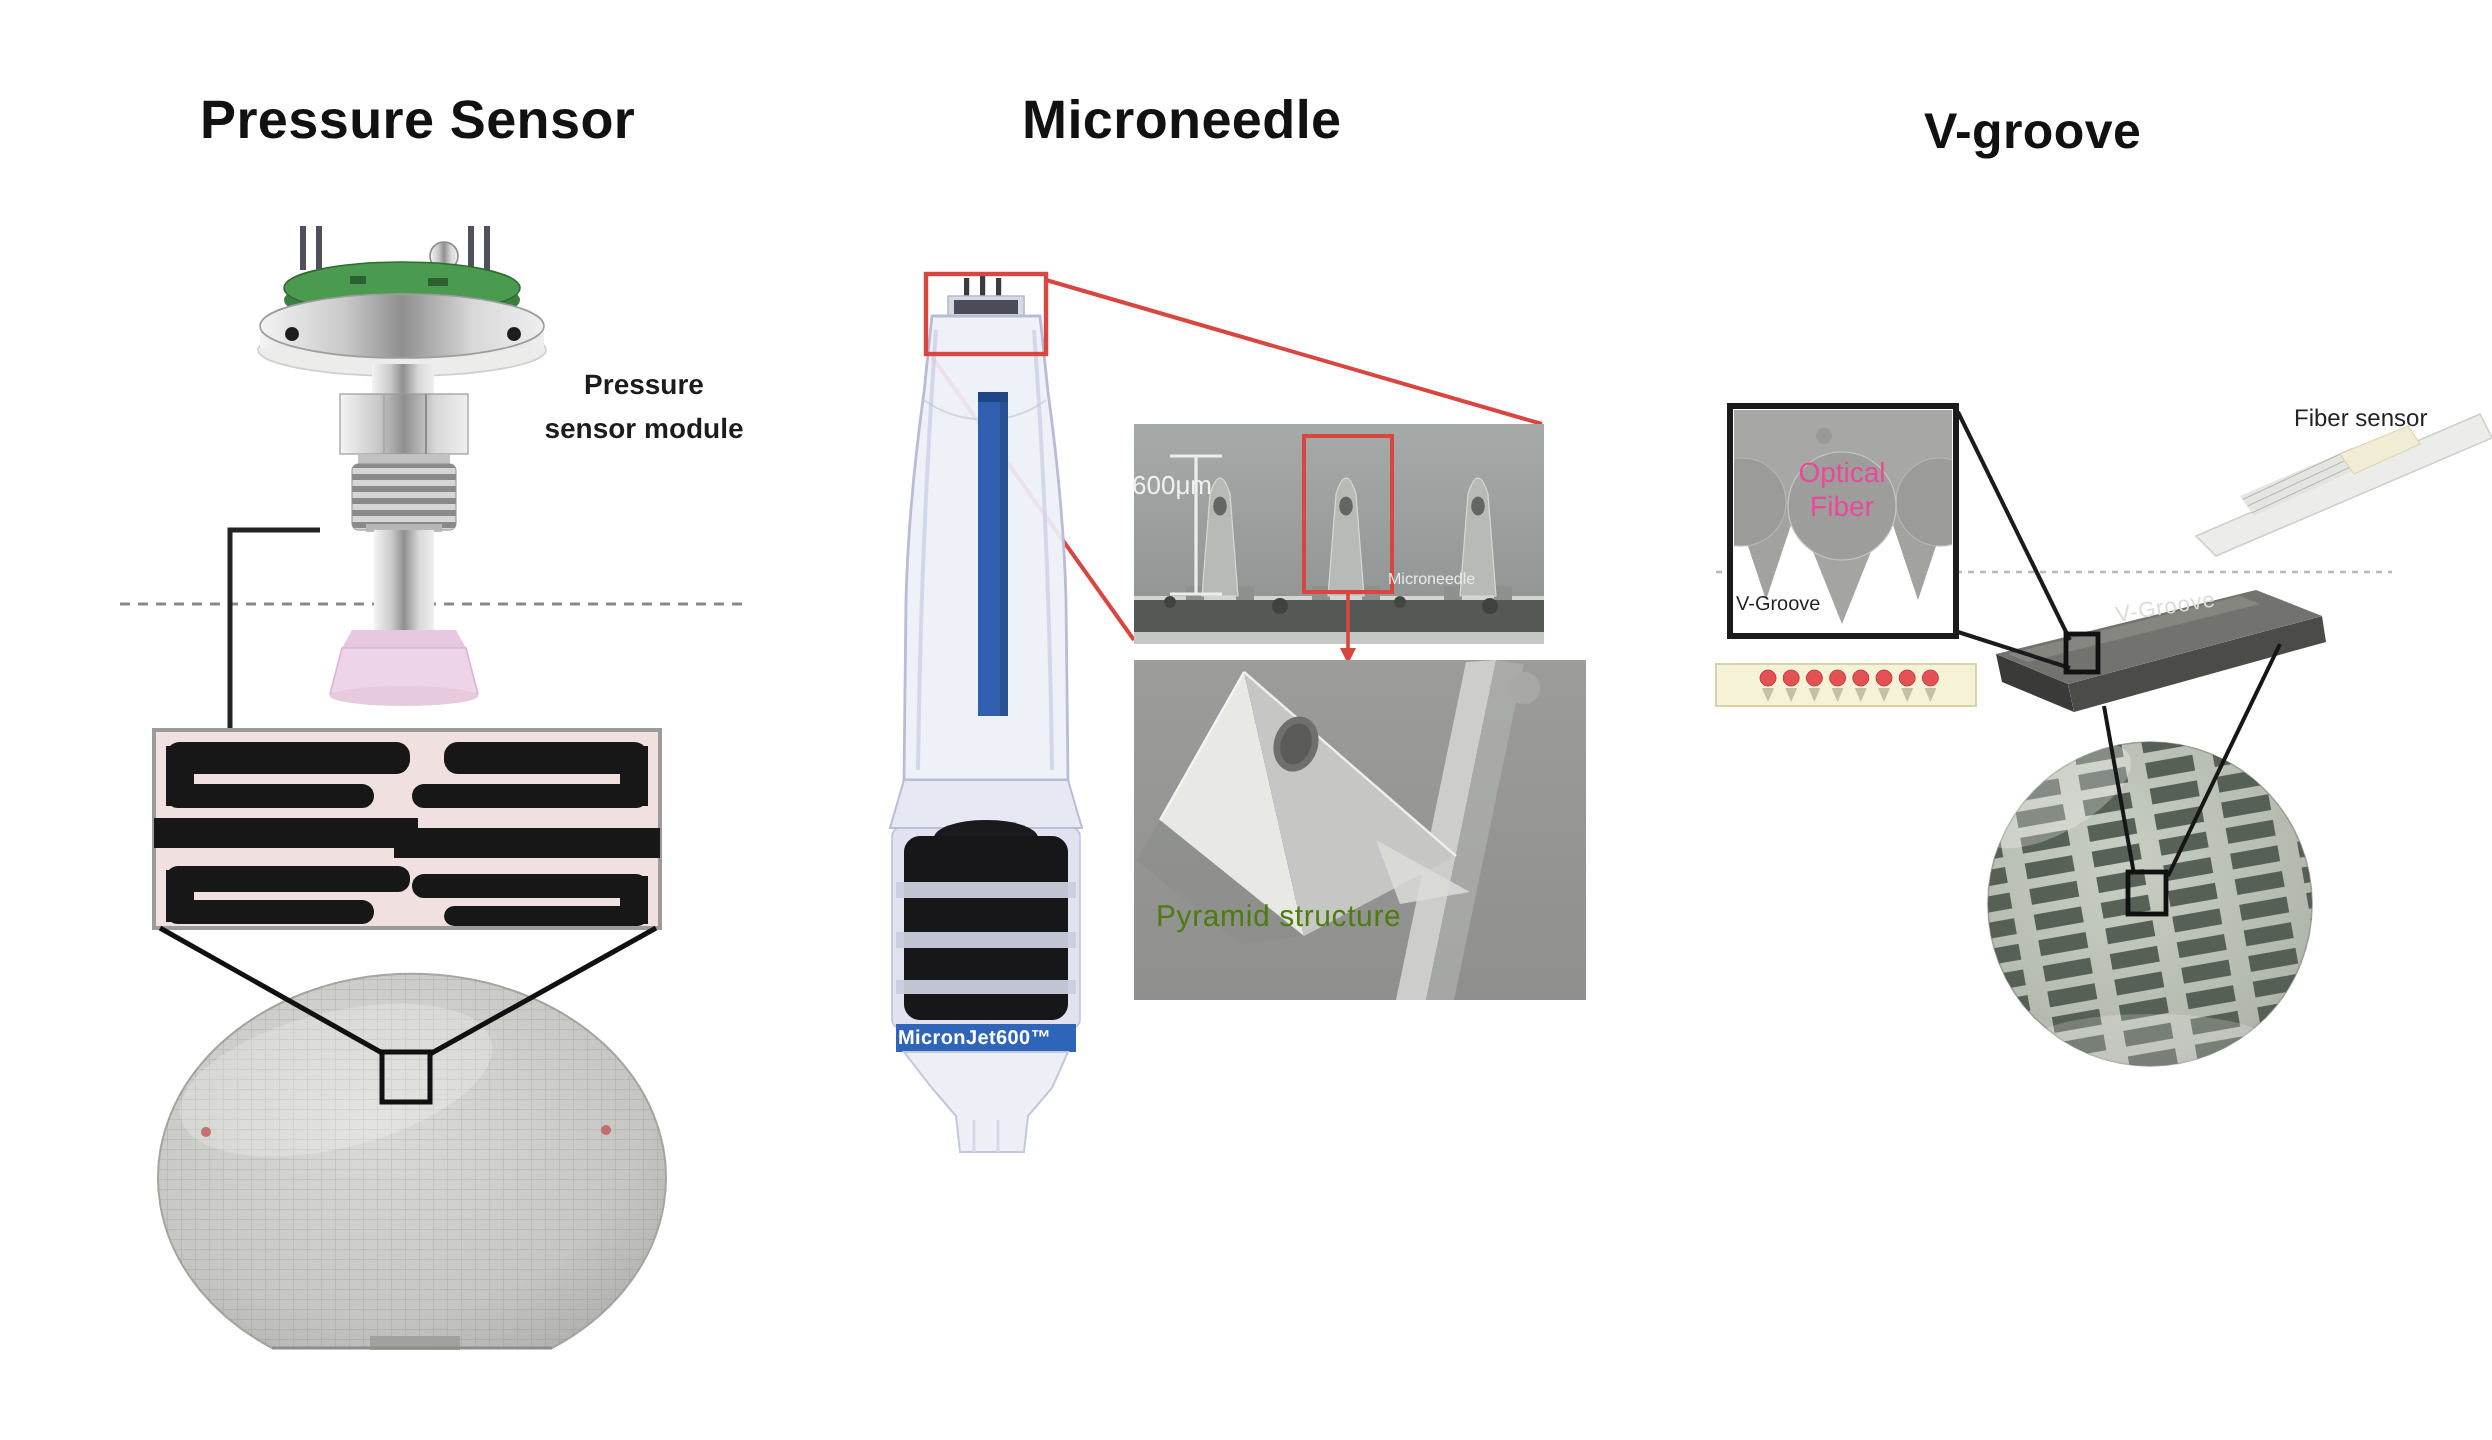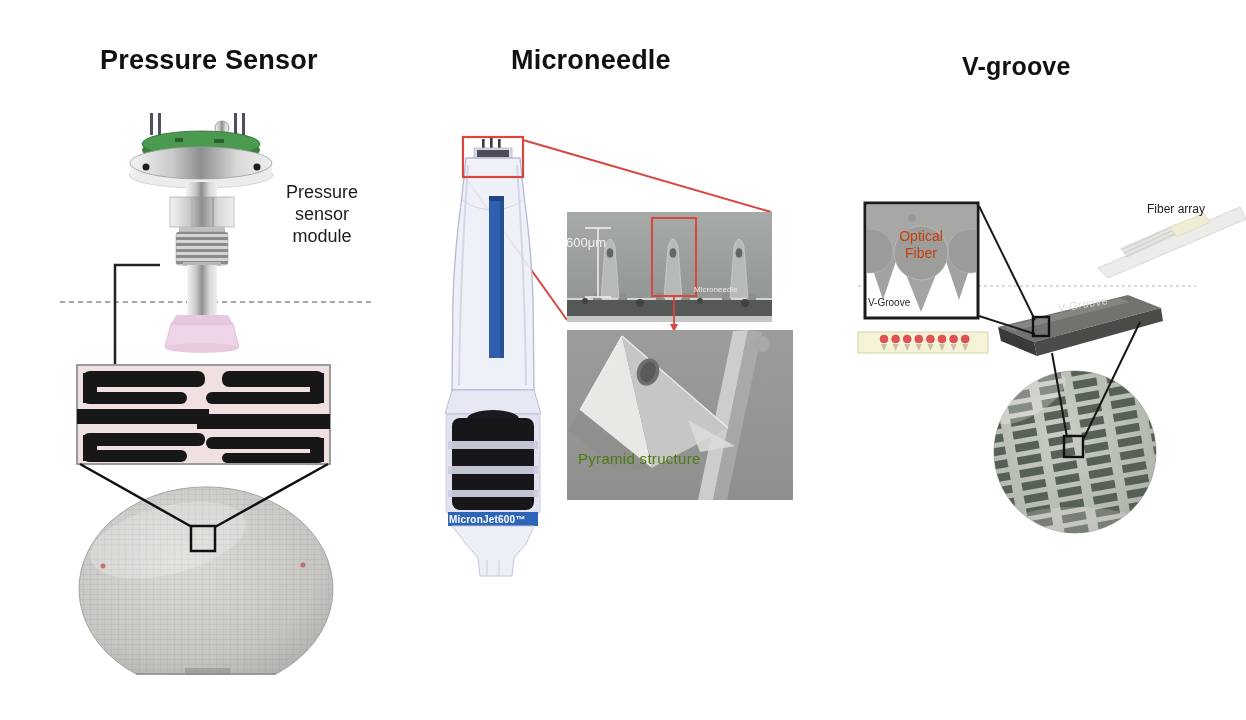--- a/index.html
+++ b/index.html
@@ -6,29 +6,29 @@
   .canvas{
     position:relative;width:1246px;height:720px;background:#ffffff;overflow:hidden;
     font-family:"Liberation Sans", sans-serif;
   }
   .abs{position:absolute;}
   svg.art{position:absolute;pointer-events:none;}
   .title{font-weight:bold;color:#111;white-space:nowrap;letter-spacing:.2px;}
   .t-pressure{left:100px;top:45px;font-size:27px;}
   .t-micro{left:511px;top:45px;font-size:27px;}
   .t-vgroove{left:962px;top:52px;font-size:25px;}
-  .lbl-module{left:268px;top:181px;width:108px;font-size:18px;line-height:22px;
-              text-align:center;color:#1c1c1c;font-weight:400;}
+  .lbl-module{left:268px;top:181px;width:108px;font-size:14px;line-height:22px;
+              text-align:center;color:#1c1c1c;font-weight:700;}
   .lbl-600{left:566px;top:235px;font-size:13px;color:#f0f1ef;}
   .lbl-semneedle{left:694px;top:285px;font-size:8px;color:#e9eae8;}
   .lbl-pyramid{left:578px;top:450px;font-size:15px;color:#4d7c0f;letter-spacing:.3px;}
   .lbl-brand{left:449px;top:514px;width:67px;text-align:right;font-size:10px;
              font-weight:bold;color:#ffffff;letter-spacing:.2px;}
   .lbl-optical{left:890px;top:228px;width:62px;text-align:center;font-size:14px;
-               line-height:17px;color:#c2410c;}
+               line-height:17px;color:#ec4899;}
   .lbl-vg-inset{left:868px;top:297px;font-size:10px;color:#1f1f1f;}
   .lbl-fiberarray{left:1147px;top:202px;font-size:12px;color:#222;}
   .lbl-vg-chip{left:1058px;top:302px;font-size:11px;color:#dcdcd6;
                transform:rotate(-9deg);transform-origin:left center;letter-spacing:.5px;}
 </style>
 </head>
 <body>
 
 <div class="canvas">
 
@@ -308,16 +308,16 @@
 
   <div class="abs lbl-module">Pressure sensor module</div>
 
   <div class="abs lbl-600">600μm</div>
   <div class="abs lbl-semneedle">Microneedle</div>
   <div class="abs lbl-pyramid">Pyramid structure</div>
   <div class="abs lbl-brand">MicronJet600™</div>
 
   <div class="abs lbl-optical">Optical Fiber</div>
   <div class="abs lbl-vg-inset">V-Groove</div>
-  <div class="abs lbl-fiberarray">Fiber array</div>
+  <div class="abs lbl-fiberarray">Fiber sensor</div>
   <div class="abs lbl-vg-chip">V-Groove</div>
 
 </div>
 
 </body></html>

